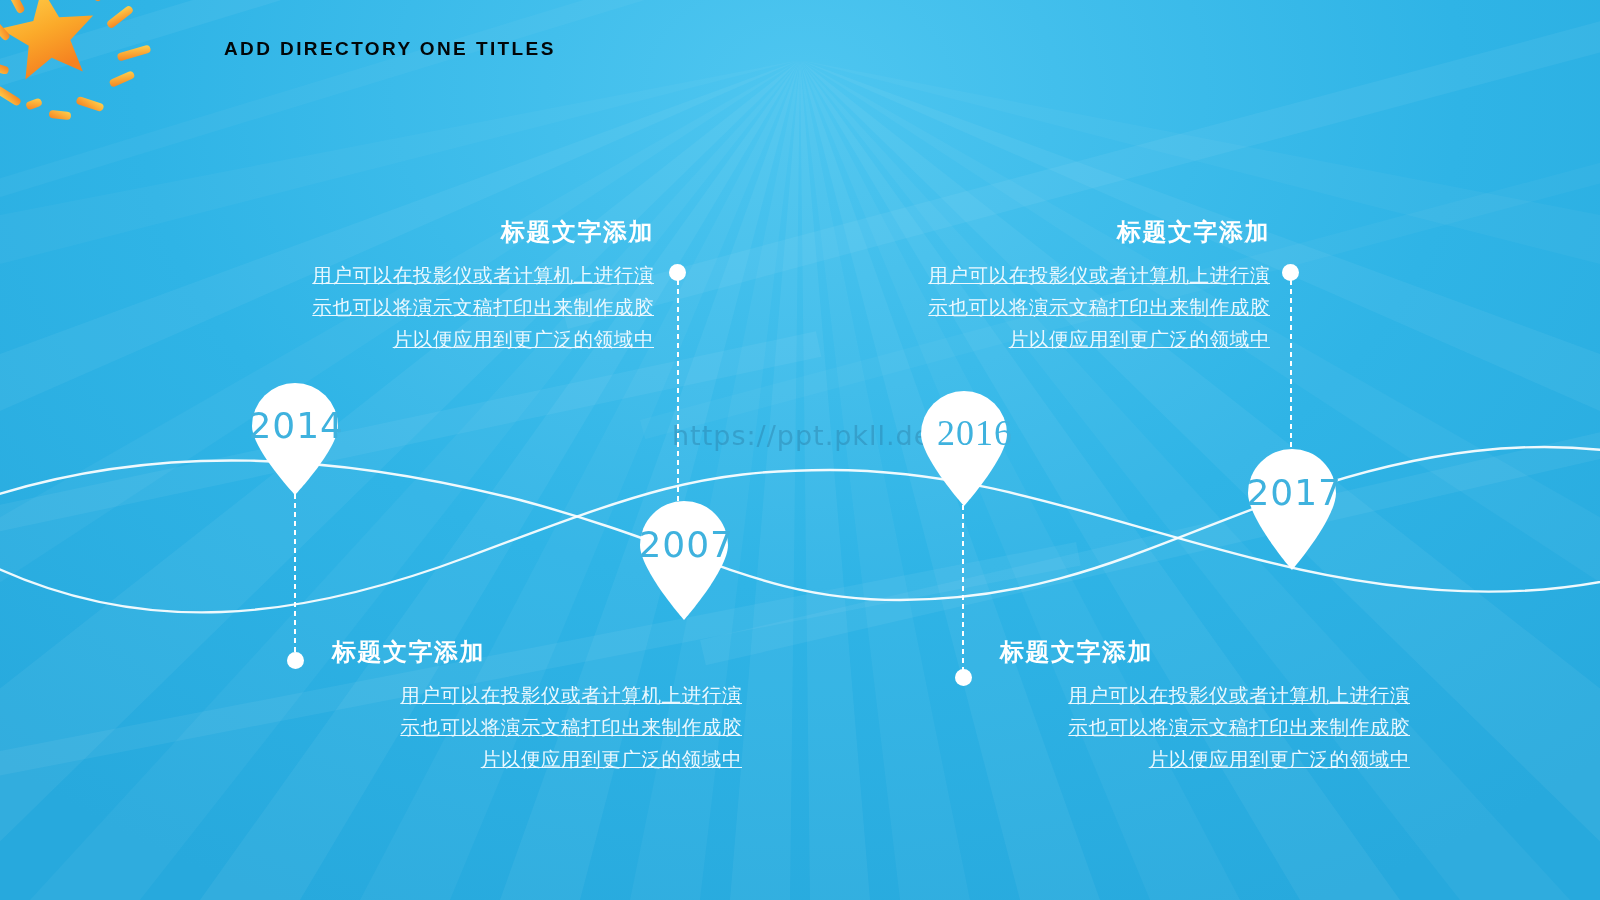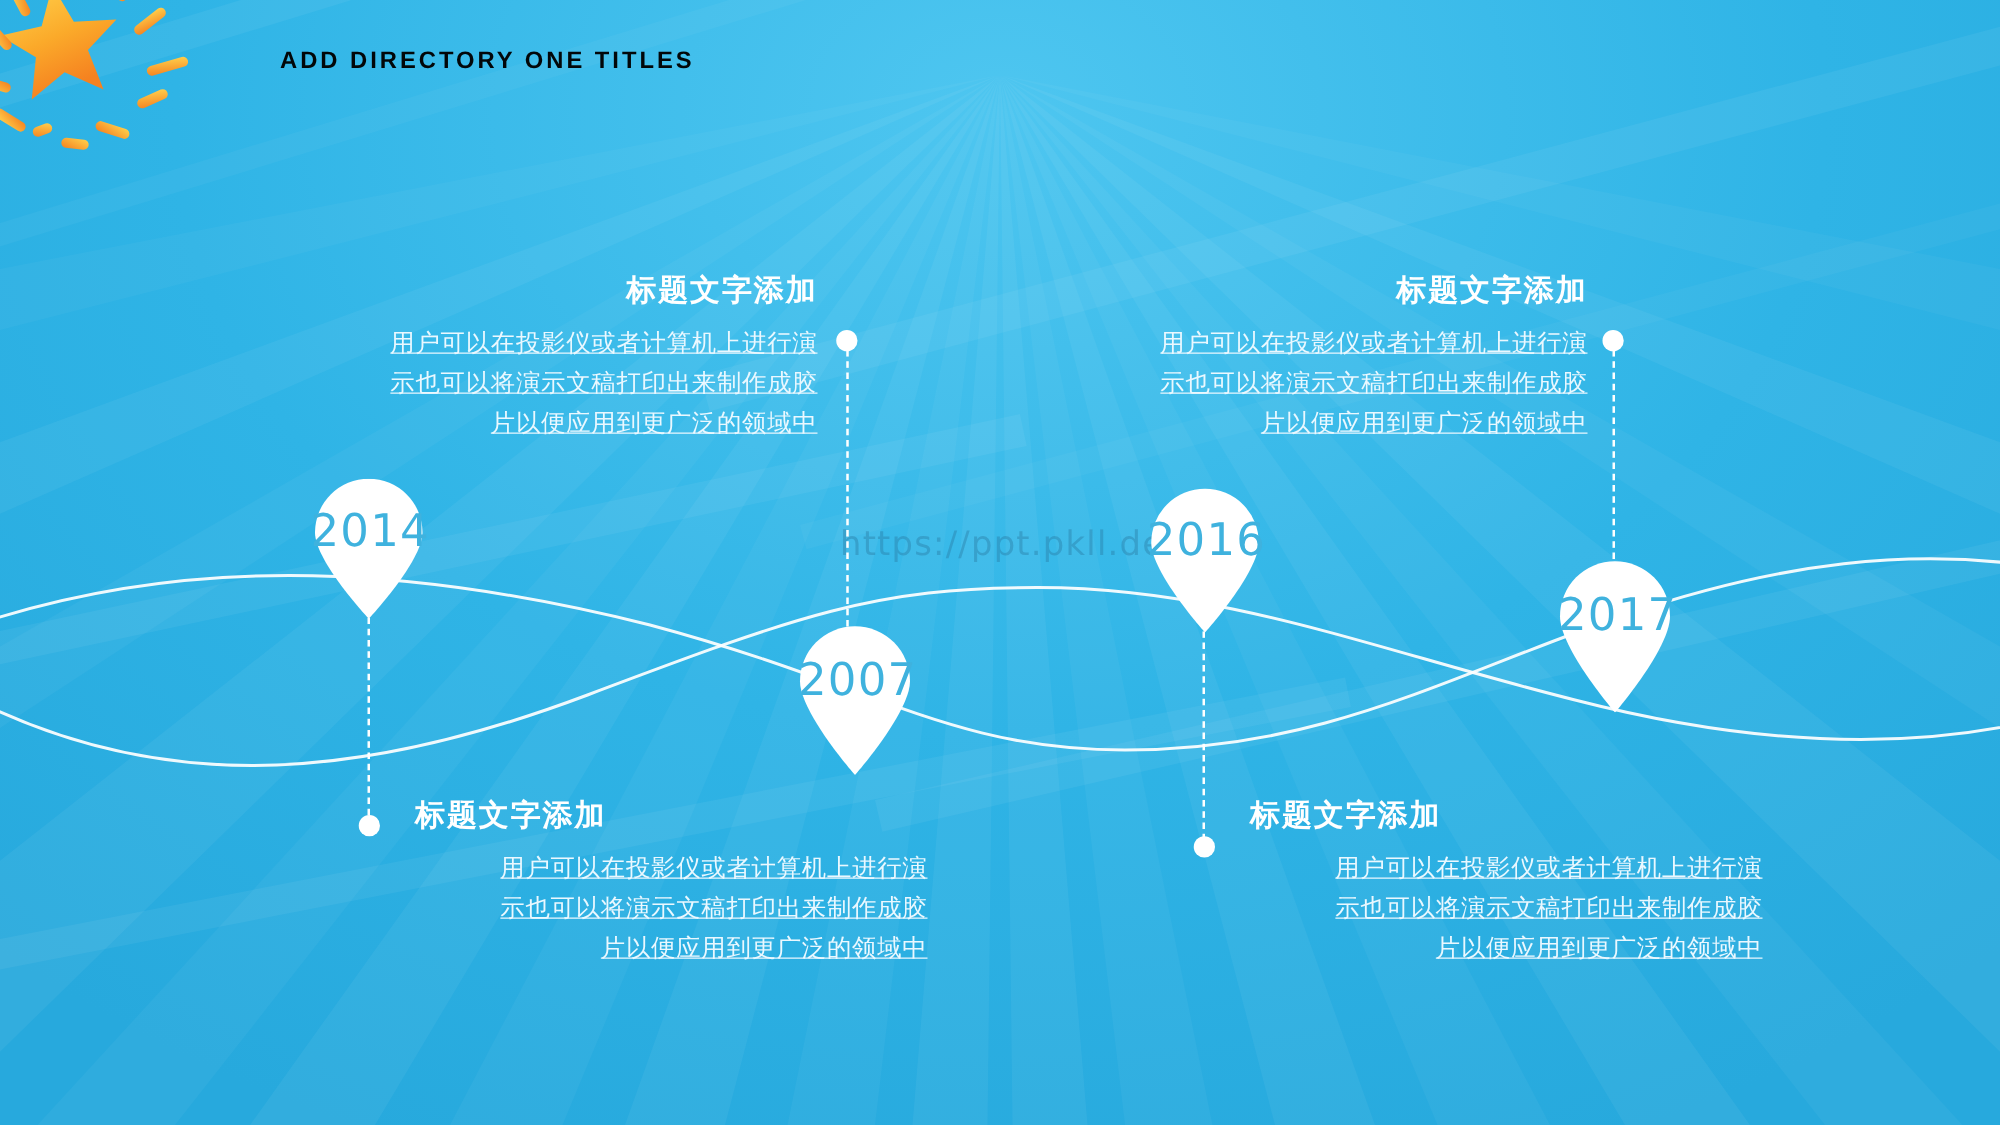--- a/index.html
+++ b/index.html
@@ -182,21 +182,21 @@
     <div class="t">标题文字添加</div>
     <div class="b body-r">用户可以在投影仪或者计算机上进行演
 示也可以将演示文稿打印出来制作成胶
 片以便应用到更广泛的领域中</div>
   </div>
 
   <div class="pin" style="left:915px;top:390px;width:98px;height:116px;">
     <svg viewBox="0 0 98 116" width="98" height="116">
       <path d="M49,116 C49,116 6,68 6,44 A43,43 0 1 1 92,44 C92,68 49,116 49,116 Z" fill="#ffffff"></path>
     </svg>
-    <div class="label" style="top:22px;">2016</div>
+    <div class="label" style="top:22px;font-family:Liberation Serif, serif;">2016</div>
   </div>
   <div class="conn" style="left:962px;top:505px;height:168px;"></div>
   <div class="dot" style="left:955px;top:669px;"></div>
   <div class="block align-l" style="left:1000px;top:636px;width:410px;">
     <div class="t">标题文字添加</div>
     <div class="b body-r">用户可以在投影仪或者计算机上进行演
 示也可以将演示文稿打印出来制作成胶
 片以便应用到更广泛的领域中</div>
   </div>
 

